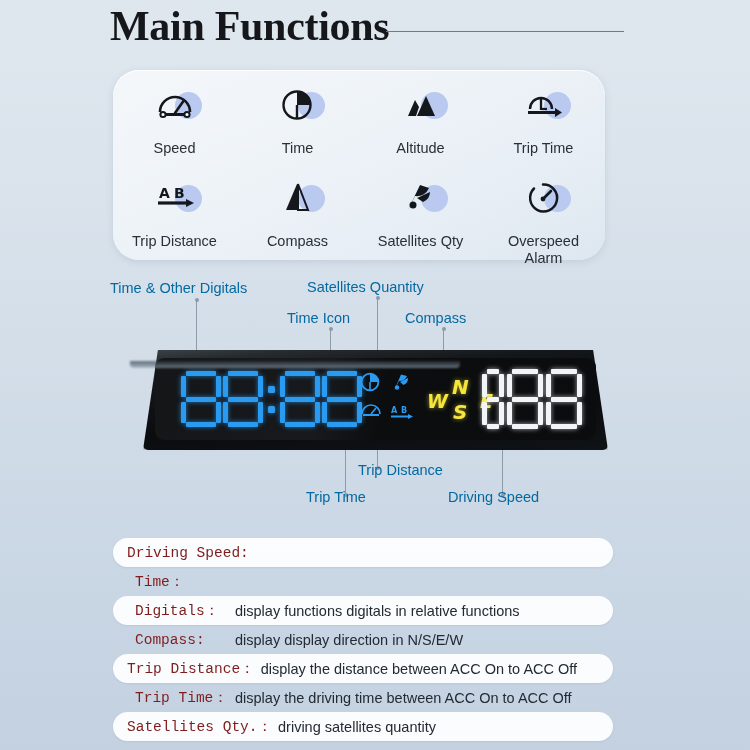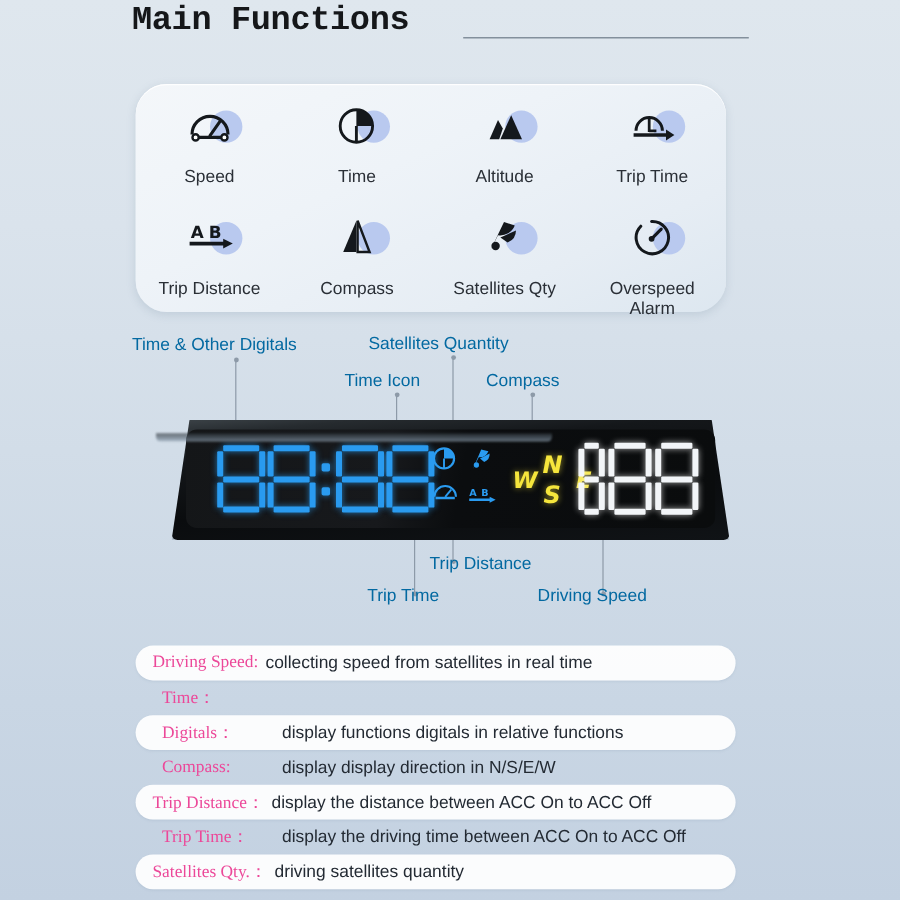--- a/index.html
+++ b/index.html
@@ -10,22 +10,22 @@
   }
   body {
     position: relative;
     background: linear-gradient(180deg, #dfe7ee 0%, #dae3ec 25%, #d2dde8 50%, #c9d6e4 78%, #c3d1e1 100%);
   }
 
   
   #header { position: absolute; left: 0; top: 0; width: 750px; height: 62px; }
   #page-title {
     position: absolute; left: 110px; top: 2px;
-    font-size: 28px; font-weight: 700; letter-spacing: -0.3px;
-    color: #15171a; font-family: Liberation Mono, monospace;
+    font-size: 42px; font-weight: 700; letter-spacing: -0.3px;
+    color: #15171a; font-family: Liberation Serif, serif;
   }
   #title-rule {
     position: absolute; left: 386px; top: 31px; width: 238px; height: 1px;
     background: #6d7a88;
   }
 
   
   #functions-card {
     position: absolute; left: 113px; top: 70px; width: 492px; height: 190px;
     background: linear-gradient(155deg, #f4f7fa 0%, #eef3f8 40%, #e6edf4 75%, #dde7f0 100%);
@@ -155,22 +155,22 @@
   .spec-row {
     position: relative; height: 29px; display: flex; align-items: center;
     padding-left: 14px;
   }
   .spec-row.filled {
     background: rgba(255,255,255,.93);
     border-radius: 15px;
     box-shadow: 0 1px 2px rgba(130,150,170,.18);
   }
   .spec-term {
-    font-size: 14.5px; color: #ec4899; white-space: nowrap;
-    font-family: Liberation Serif, serif;
+    font-size: 14.5px; color: #7f1d1d; white-space: nowrap;
+    font-family: Liberation Mono, monospace;
   }
   .spec-desc {
     font-size: 14.5px; color: #232a33; white-space: nowrap;
     font-family: "Liberation Sans", sans-serif;
   }
   .spec-row.wide .spec-desc { margin-left: 6px; }
   .spec-row.indent .spec-term { margin-left: 8px; }
   .spec-row.indent .spec-desc { position: absolute; left: 122px; }
 </style>
 </head>
@@ -433,21 +433,20 @@
 
   <div class="leader up" style="left:502px; top:188px; height:45px;"></div>
   <div class="callout" style="left:448px; top:227px;">Driving Speed</div>
 
 </div>
 
 <div id="spec-list">
 
   <div class="spec-row filled wide">
     <span class="spec-term">Driving Speed:</span>
-    <span class="spec-desc">collecting speed from satellites in real time</span>
   </div>
 
   <div class="spec-row indent">
     <span class="spec-term">Time：</span>
   </div>
 
   <div class="spec-row filled indent">
     <span class="spec-term">Digitals：</span>
     <span class="spec-desc">display functions digitals in relative functions</span>
   </div>

